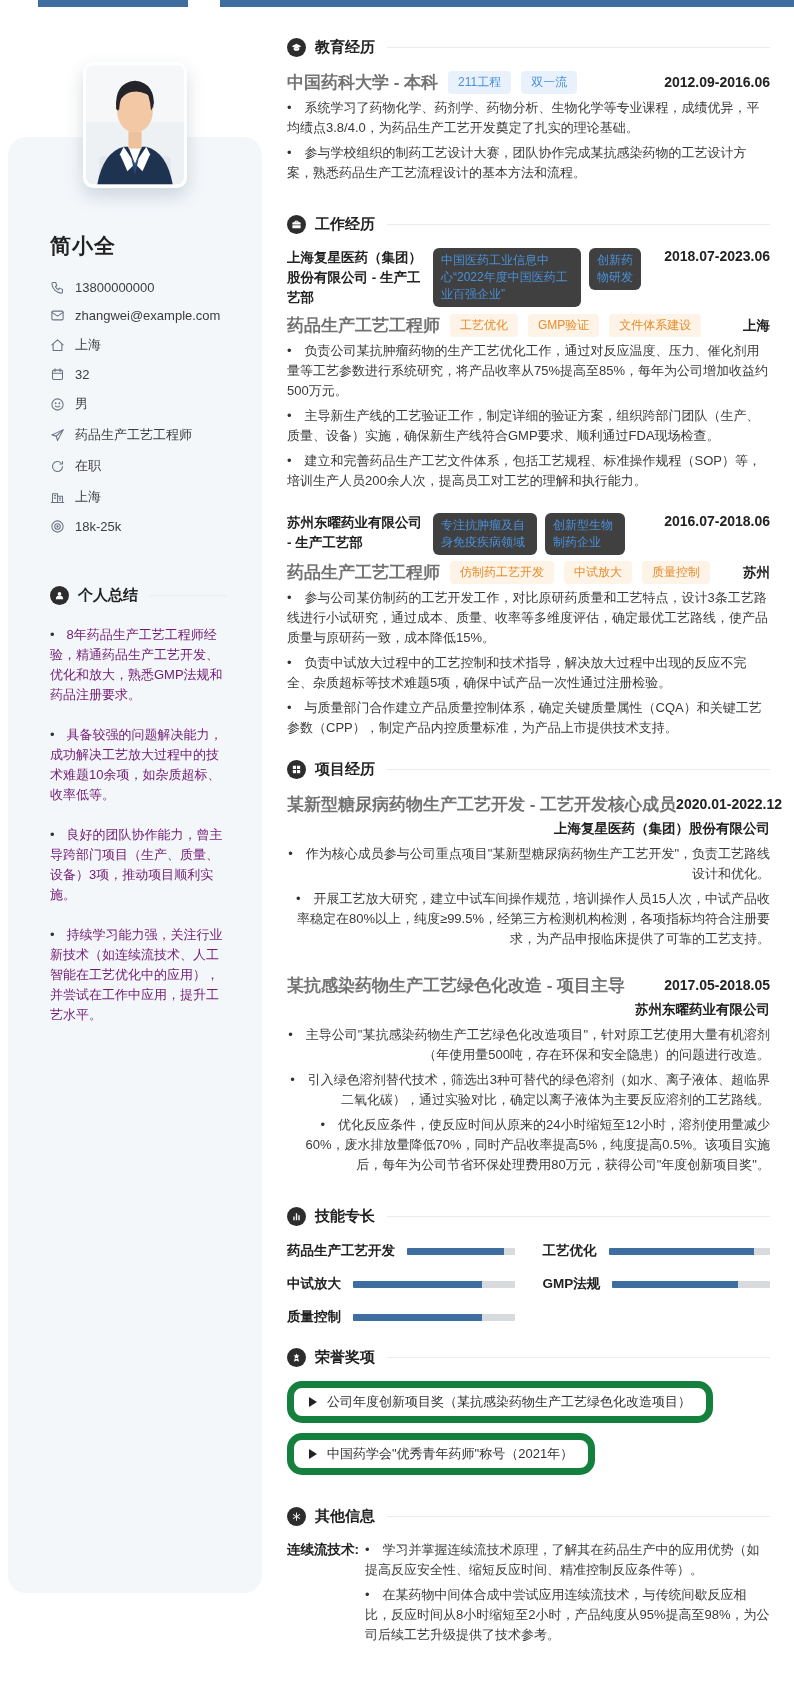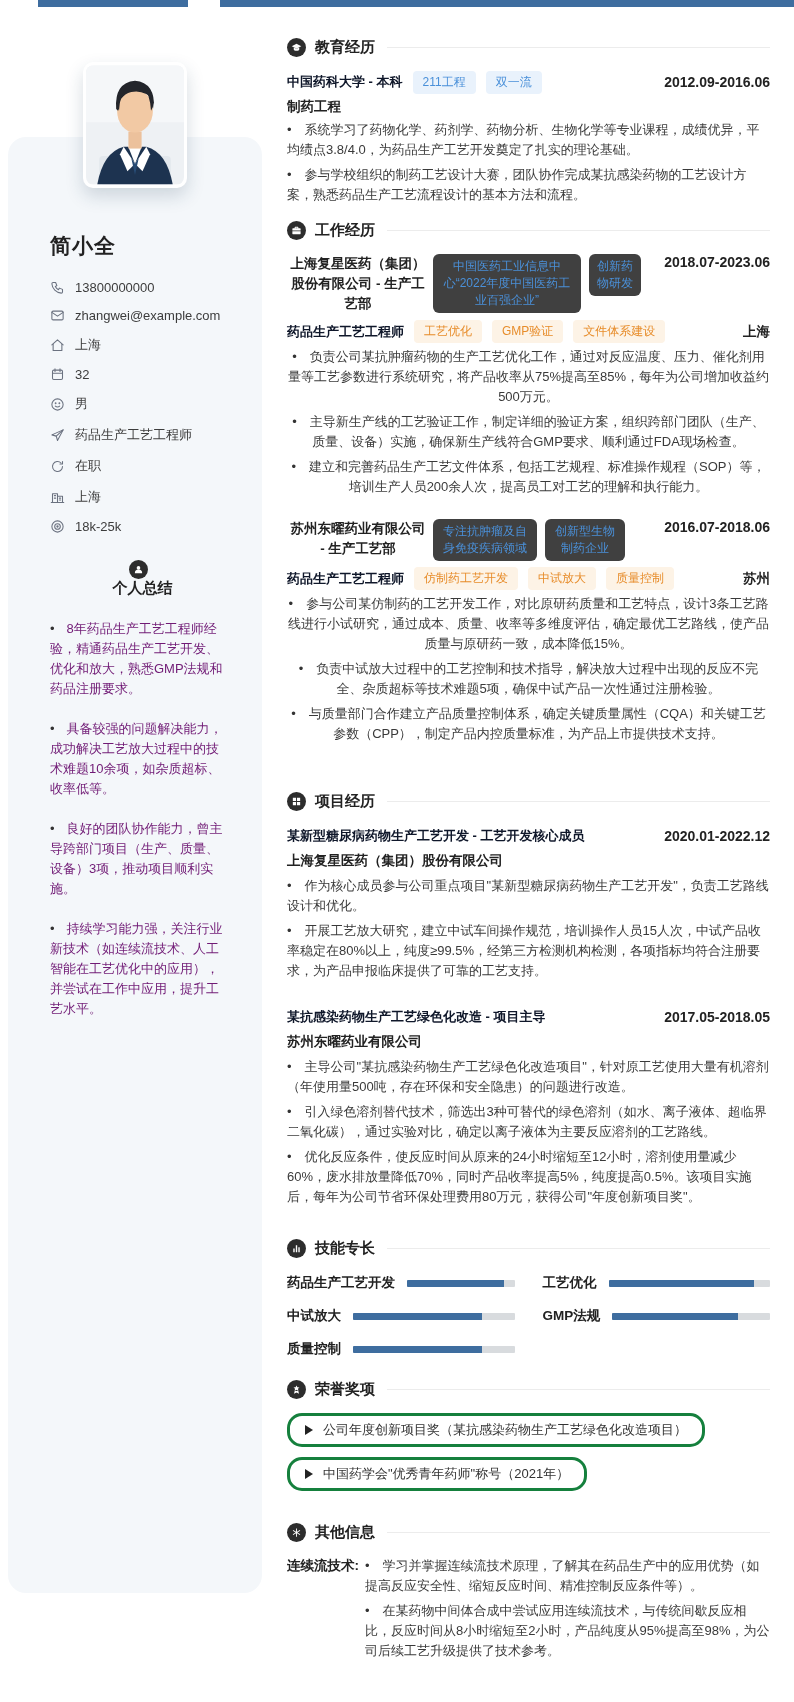--- a/index.html
+++ b/index.html
@@ -22,47 +22,47 @@
 
   .sidebar-inner { position:absolute; left:50px; top:232px; width:176px; z-index:2; }
   .person-name { font-size:21px; font-weight:bold; color:#222; letter-spacing:1px; margin-bottom:20px; }
 
   .contact-row { display:flex; align-items:center; gap:10px; margin-bottom:13px;
     font-size:13px; color:#3c3c3c; }
   .contact-row .cicon { width:15px; height:15px; flex:0 0 15px; display:flex; align-items:center; }
   .contact-row .cicon svg { width:15px; height:15px; stroke:#6b7280; fill:none; stroke-width:1.7;
     stroke-linecap:round; stroke-linejoin:round; }
 
-  .side-sec-head { display:flex; align-items:center; margin-top:26px; margin-bottom:16px;flex-direction:column; }
+  .side-sec-head { display:flex; align-items:center; margin-top:52px; margin-bottom:16px; }
   .sec-badge { width:19px; height:19px; border-radius:50%; background:#2d2d2d; flex:0 0 19px;
     display:flex; align-items:center; justify-content:center; }
   .sec-badge svg { width:11px; height:11px; fill:#fff; }
   .sec-title { font-size:15px; font-weight:bold; color:#222; margin-left:9px; white-space:nowrap; }
   .sec-line { flex:1 1 auto; height:1px; background:#ececec; margin-left:12px; }
 
   .side-bullet { font-size:13px; line-height:20px; color:#701a75; margin-bottom:11px;margin-top:20px; }
   .side-bullet::before { content:"•"; margin-right:12px; color:#333; }
 
   
   .main { position:absolute; left:287px; top:36px; width:483px; }
   .main-sec-head { display:flex; align-items:center; height:22px; margin-bottom:13px; }
 
   .sec { margin-top:0; }
-  .sec.work { margin-top:14px;text-align:center; }
-  .sec.projects { margin-top:46px; }
+  .sec.work { margin-top:30px; }
+  .sec.projects { margin-top:20px;text-align:right; }
   .sec.skills { margin-top:30px; }
   .sec.honors { margin-top:18px; }
   .sec.other { margin-top:20px; }
 
   .bullet { font-size:13px; line-height:20px; color:#3a3a3a; margin-bottom:5px; }
   .bullet::before { content:"•"; margin-right:13px; color:#333; }
 
   
   .edu-row { display:flex; align-items:center; gap:10px; height:22px; margin-bottom:5px; }
-  .bold-line { font-size:13px; font-weight:bold; color:#0f172a; white-space:nowrap; }
+  .bold-line { font-size:17px; font-weight:bold; color:#737373; white-space:nowrap; }
   .tag-blue { background:#e9f2fc; color:#4a90d9; font-size:12px; padding:3px 10px;
     border-radius:4px; white-space:nowrap; }
   .date { margin-left:auto; font-size:14px; font-weight:bold; color:#222; white-space:nowrap; }
   .major { font-size:13.5px; font-weight:bold; color:#222; height:19px; margin-bottom:3px; }
 
   
   .job { }
   .job-head { display:flex; align-items:flex-start; }
   .company { width:142px; flex:0 0 142px; font-size:13.5px; font-weight:bold; color:#222; line-height:20px; }
   .job-tags { display:flex; gap:8px; margin-left:4px; align-items:flex-start; }
@@ -81,21 +81,21 @@
   .proj + .proj { margin-top:25px; }
 
   
   .skill-grid { display:grid; grid-template-columns:1fr 1fr; column-gap:28px; row-gap:11px; }
   .skill { display:flex; align-items:center; height:22px; }
   .skill-label { font-size:13.5px; font-weight:bold; color:#222; white-space:nowrap; margin-right:12px; }
   .skill-track { flex:1 1 auto; height:7px; background:#d8dbde; border-radius:1px; overflow:hidden; }
   .skill-fill { display:block; height:100%; background:#3e6d9f; }
 
   
-  .honor-pill { display:inline-flex; align-items:center; gap:10px; border:3px solid #15803d;
+  .honor-pill { display:inline-flex; align-items:center; gap:10px; border:7px solid #15803d;
     border-radius:15px; padding:5px 15px; font-size:13px; color:#333; background:#fff; margin-bottom:10px; }
   .play { width:0; height:0; border-left:8px solid #222; border-top:5px solid transparent;
     border-bottom:5px solid transparent; }
   .honor-list { display:flex; flex-direction:column; align-items:flex-start; }
 
   
   .other-row { display:flex; align-items:flex-start; }
   .other-label { font-size:13.5px; font-weight:bold; color:#222; white-space:nowrap;
     line-height:20px; margin-right:6px; }
   .other-body { flex:1 1 auto; }
@@ -241,21 +241,20 @@
         </span>
         <span class="sec-title">教育经历</span>
         <span class="sec-line"></span>
       </div>
       <div class="edu-row">
         <span class="bold-line">中国药科大学 - 本科</span>
         <span class="tag-blue">211工程</span>
         <span class="tag-blue">双一流</span>
         <span class="date">2012.09-2016.06</span>
       </div>
-      <div class="major">制药工程</div>
       <p class="bullet">系统学习了药物化学、药剂学、药物分析、生物化学等专业课程，成绩优异，平均绩点3.8/4.0，为药品生产工艺开发奠定了扎实的理论基础。</p>
       <p class="bullet">参与学校组织的制药工艺设计大赛，团队协作完成某抗感染药物的工艺设计方案，熟悉药品生产工艺流程设计的基本方法和流程。</p>
     </div>
 
     <div class="sec work">
       <div class="main-sec-head">
         <span class="sec-badge">
           <svg viewBox="0 0 24 24">
               <path d="M9 4h6a1 1 0 0 1 1 1v2h4a1 1 0 0 1 1 1v4H3V8a1 1 0 0 1 1-1h4V5a1 1 0 0 1 1-1zm1 3h4V6h-4zM3 13.5h18V19a1 1 0 0 1-1 1H4a1 1 0 0 1-1-1z"></path>
             </svg>

